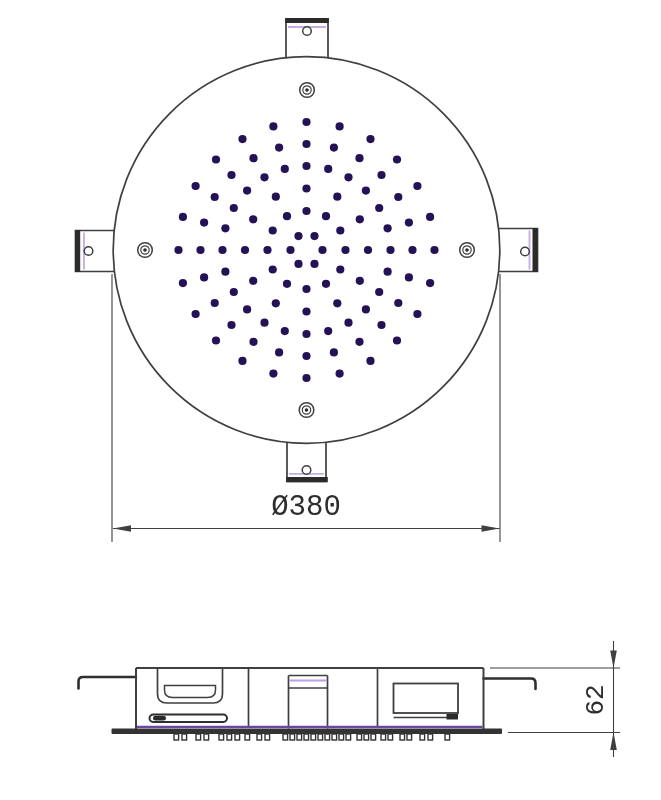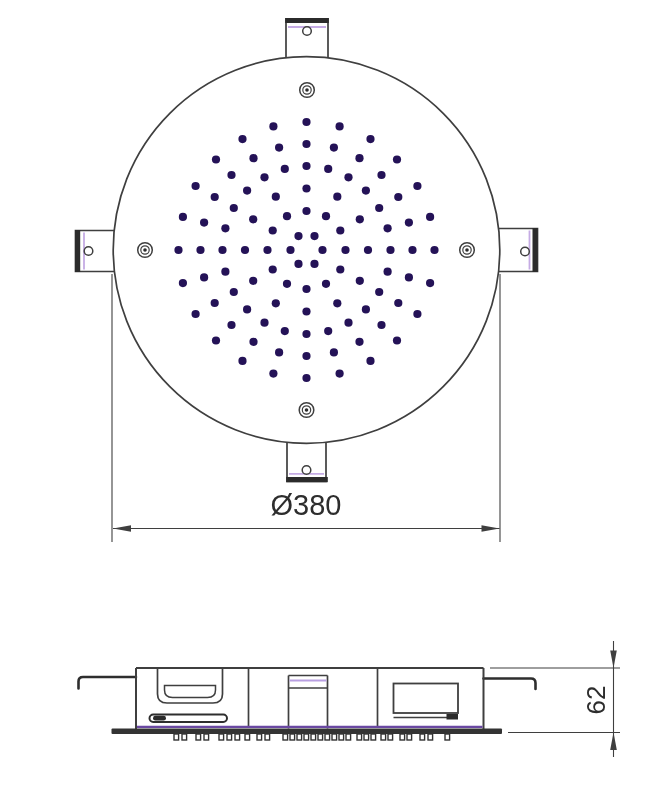--- a/index.html
+++ b/index.html
@@ -1,20 +1,20 @@
 <!DOCTYPE html>
 <html><head>
 <meta charset="utf-8">
 <style>
   html,body{margin:0;padding:0;background:#ffffff;}
   .canvas{
     position:relative;
     width:661px;height:800px;
     background:#ffffff;
-    font-family:Liberation Sans, sans-serif;
+    font-family:Liberation Mono, monospace;
     overflow:hidden;
   }
   svg{display:block;}
   .ln   { stroke:#3f3f3f; fill:none; stroke-width:1.7; }
   .ln2  { stroke:#3f3f3f; fill:none; stroke-width:2;   }
   .bar  { fill:#2b2b2b; stroke:none; }
   .hook { stroke:#2e2e2e; fill:none; stroke-width:2.6; stroke-linecap:round; }
   .lav  { stroke:#c5abe4; fill:none; stroke-width:1.8; }
   .lav2 { stroke:#b9a0e2; fill:none; stroke-width:2.2; }
   .flpurple{ stroke:#6a48a2; fill:none; stroke-width:2.2; }

